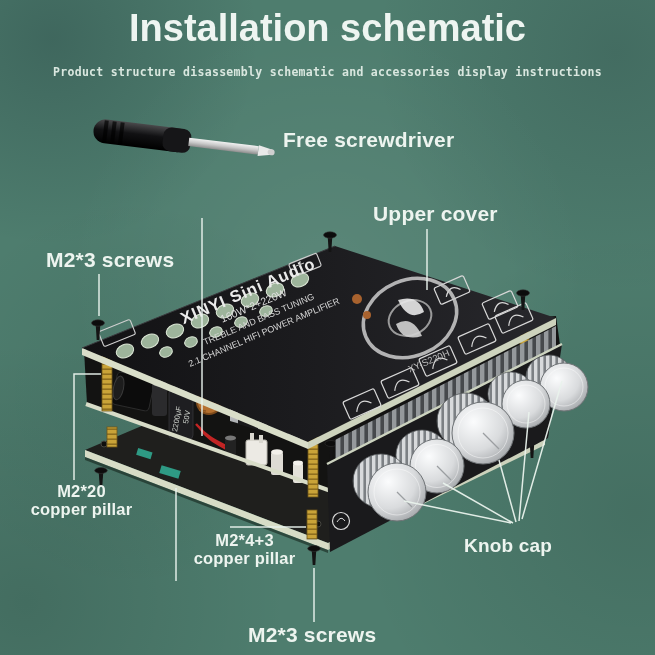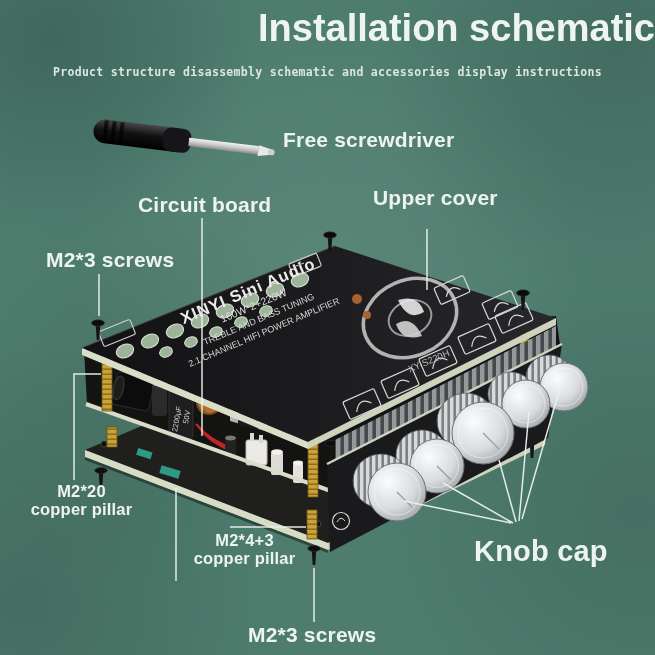--- a/index.html
+++ b/index.html
@@ -16,21 +16,21 @@
       radial-gradient(circle at 50% 42%, rgba(255,255,255,.07), transparent 52%),
       radial-gradient(circle at 4% 92%, rgba(0,10,10,.14), transparent 30%),
       radial-gradient(circle at 97% 78%, rgba(0,10,10,.12), transparent 34%),
       radial-gradient(circle at 20% 60%, rgba(0,15,12,.08), transparent 30%);
   }
   .lbl{
     position:absolute;color:#edf4ef;font-weight:700;
     letter-spacing:.2px;white-space:nowrap;
   }
   .title{
-    left:0;right:0;top:7px;text-align:right;
+    left:0;right:0;top:7px;text-align:center;
     font-size:38px;font-weight:700;letter-spacing:0px;color:#eef5f1;
   }
   .subtitle{
     left:0;right:0;top:65px;text-align:center;
     font-family:"DejaVu Sans Mono", monospace;
     font-size:11.5px;font-weight:700;letter-spacing:.3px;color:#d9e7df;
   }
   .lbl-std{font-size:21px;}
   .lbl-small{font-size:16.5px;line-height:1.1;text-align:center;white-space:normal;}
   svg{position:absolute;left:0;top:0;}
@@ -308,29 +308,28 @@
       <line x1="176" y1="488" x2="176" y2="581"></line>
       <line x1="314" y1="568" x2="314" y2="622"></line>
       <path d="M404,501 L511,523 M443,483 L513,523 M499,460 L516,522 M529,412 L519,521 M562,381 L522,519"></path>
     </g>
   </svg>
 
   <div class="lbl title">Installation schematic</div>
   <div class="lbl lbl-std" style="left:283px;top:128px;">Free screwdriver</div>
 
   <div class="lbl subtitle">Product structure disassembly schematic and accessories display instructions</div>
-  <div class="lbl lbl-std" style="left:138px;top:193px;">Circuit board</div>
-  <div class="lbl lbl-std" style="left:373px;top:186px;text-align:right;">Upper cover</div>
+  <div class="lbl lbl-std" style="left:373px;top:202px;text-align:right;">Upper cover</div>
   <div class="lbl lbl-std" style="left:46px;top:248px;">M2*3 screws</div>
 
   <div class="lbl lbl-small" style="left:24px;top:482px;width:115px;">
     <div>M2*20</div>
     <div>copper pillar</div>
   </div>
 
   <div class="lbl lbl-small" style="left:192px;top:531px;width:105px;">
     <div>M2*4+3</div>
     <div>copper pillar</div>
   </div>
 
-  <div class="lbl" style="left:474px;top:535px;font-size:29px;">Knob cap</div>
+  <div class="lbl" style="left:464px;top:535px;font-size:19px;">Knob cap</div>
   <div class="lbl lbl-std" style="left:248px;top:623px;">M2*3 screws</div>
 </div>
 
 </body></html>

